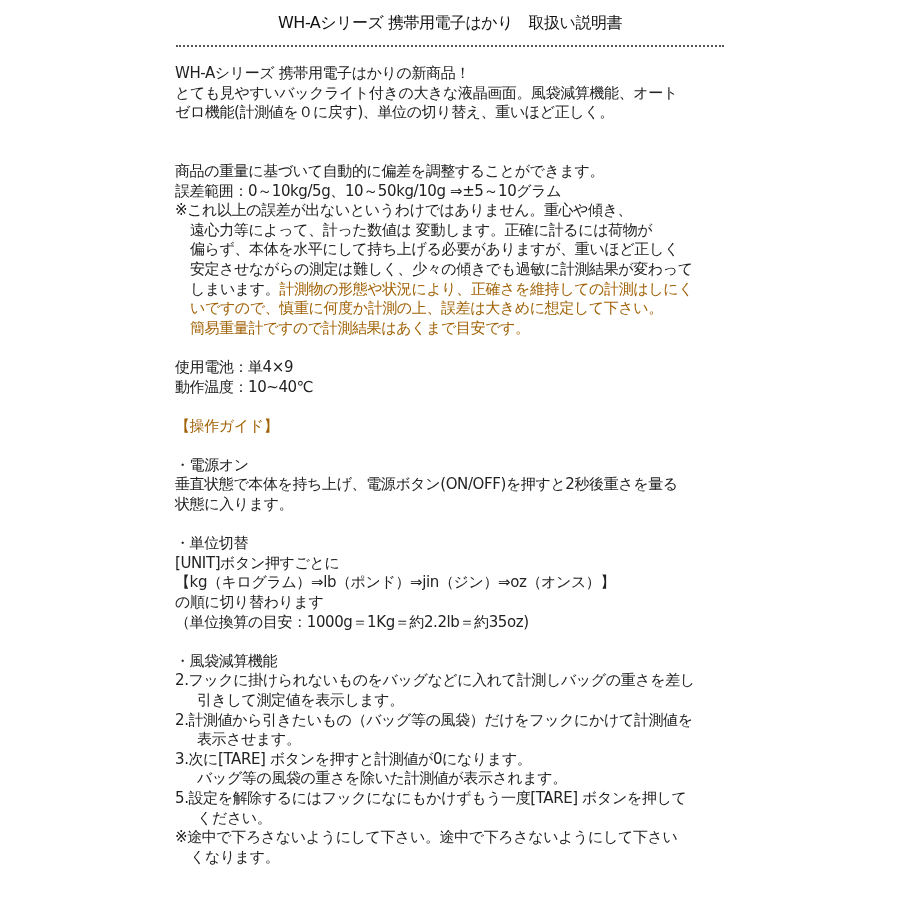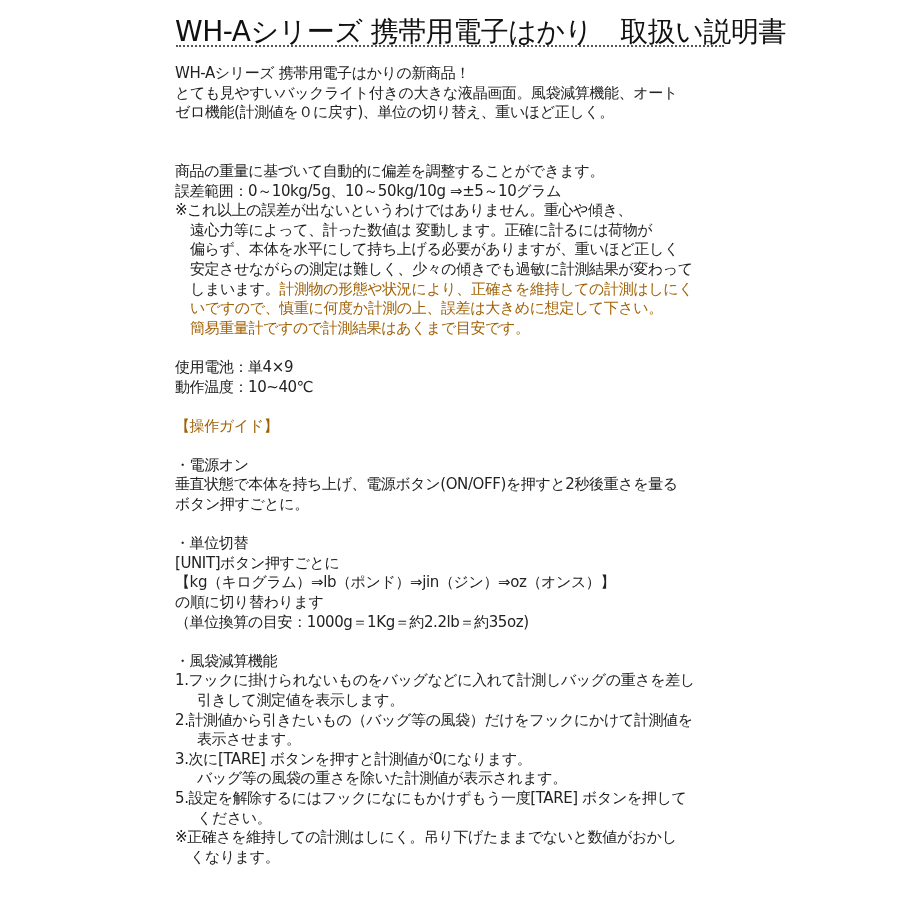--- a/index.html
+++ b/index.html
@@ -1,18 +1,18 @@
 <!DOCTYPE html>
 <html><head>
 <meta charset="utf-8">
 <style>
   html, body { margin:0; padding:0; background:#ffffff; }
   body { width:900px; height:900px; overflow:hidden; font-family:"DejaVu Sans", "Liberation Sans", sans-serif; color:#222; }
   .page { position:relative; width:900px; height:900px; }
-  .title { position:absolute; left:175px; top:13px; width:550px; text-align:center; font-size:28px; letter-spacing:-0.5px; color:#111; white-space:nowrap; }
+  .title { position:absolute; left:175px; top:13px; width:550px; text-align:center; font-size:16px; letter-spacing:-0.5px; color:#111; white-space:nowrap; }
   .divider { position:absolute; left:176px; top:45px; width:548px; height:0; border-top:2px dotted #555; }
   .body { position:absolute; left:175px; top:64px; width:560px; font-size:15px; line-height:19.6px; letter-spacing:-0.4px; }
   .line { white-space:nowrap; min-height:19.6px; }
   .red { color:#a16207; }
   .ind { padding-left:15px; }
   .ind2 { padding-left:22px; }
   .blank { height:19.6px; }
 </style>
 </head>
 <body>
@@ -48,40 +48,40 @@
       <div class="line">動作温度：10~40℃</div>
     </div>
     <div class="blank"></div>
 
     <div class="line red">【操作ガイド】</div>
     <div class="blank"></div>
 
     <div>
       <div class="line">・電源オン</div>
       <div class="line">垂直状態で本体を持ち上げ、電源ボタン(ON/OFF)を押すと2秒後重さを量る</div>
-      <div class="line">ボタン押すごとに。</div>
+      <div class="line">状態に入ります。</div>
     </div>
     <div class="blank"></div>
 
     <div>
       <div class="line">・単位切替</div>
       <div class="line">[UNIT]ボタン押すごとに</div>
       <div class="line">【kg（キログラム）⇒lb（ポンド）⇒jin（ジン）⇒oz（オンス）】</div>
       <div class="line">の順に切り替わります</div>
       <div class="line">（単位換算の目安：1000g＝1Kg＝約2.2lb＝約35oz)</div>
     </div>
     <div class="blank"></div>
 
     <div>
       <div class="line">・風袋減算機能</div>
-      <div class="line">1.フックに掛けられないものをバッグなどに入れて計測しバッグの重さを差し</div>
+      <div class="line">2.フックに掛けられないものをバッグなどに入れて計測しバッグの重さを差し</div>
       <div class="line ind2">引きして測定値を表示します。</div>
       <div class="line">2.計測値から引きたいもの（バッグ等の風袋）だけをフックにかけて計測値を</div>
       <div class="line ind2">表示させます。</div>
       <div class="line">3.次に[TARE] ボタンを押すと計測値が0になります。</div>
       <div class="line ind2">バッグ等の風袋の重さを除いた計測値が表示されます。</div>
       <div class="line">5.設定を解除するにはフックになにもかけずもう一度[TARE] ボタンを押して</div>
       <div class="line ind2">ください。</div>
-      <div class="line">※正確さを維持しての計測はしにく。吊り下げたままでないと数値がおかし</div>
+      <div class="line">※途中で下ろさないようにして下さい。途中で下ろさないようにして下さい</div>
       <div class="line ind">くなります。</div>
     </div>
   </div>
 </div>
 
 </body></html>

